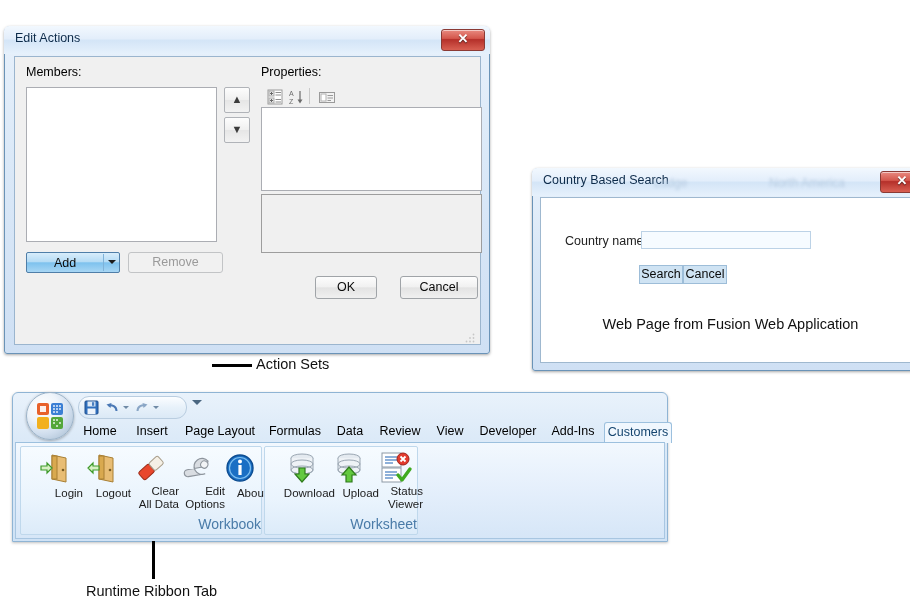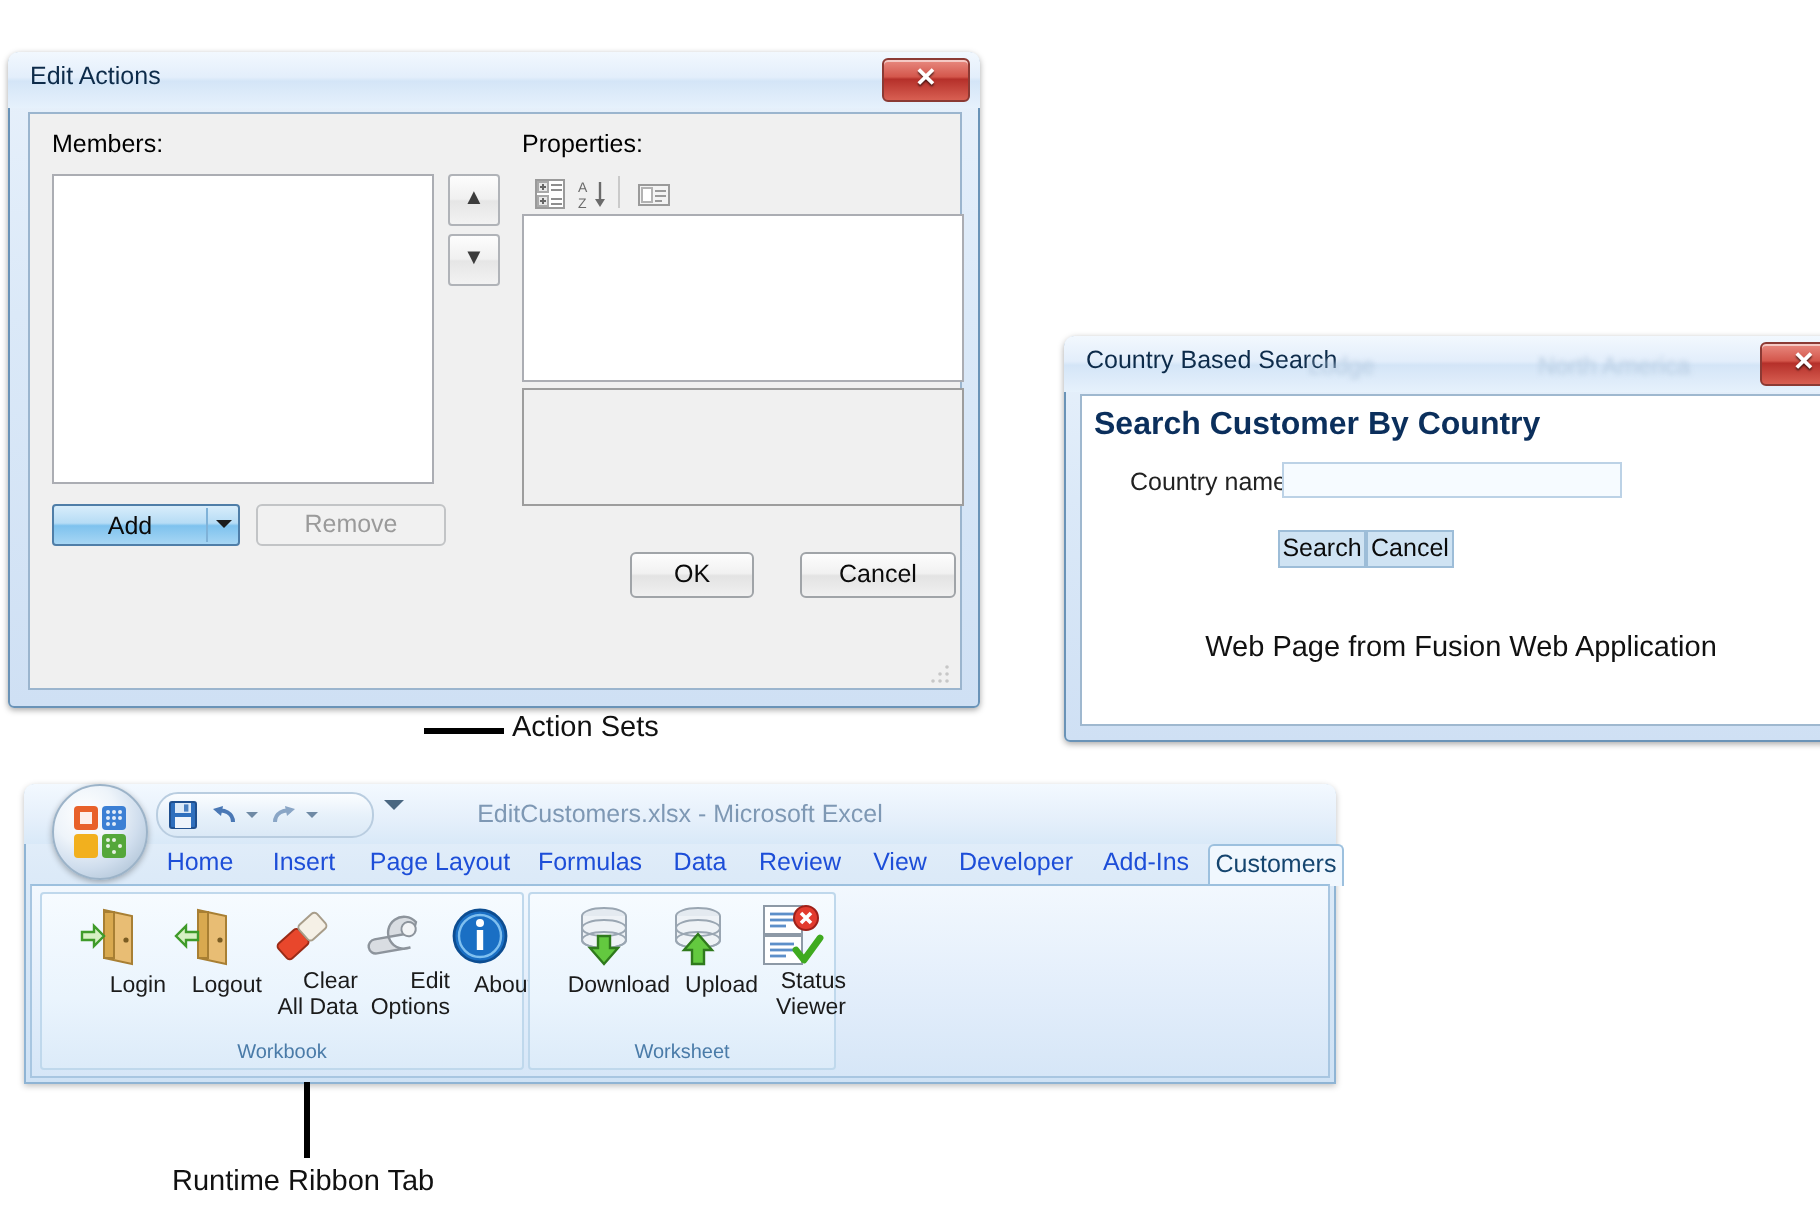--- a/index.html
+++ b/index.html
@@ -185,41 +185,41 @@
     border-top:3px solid #6f8aa5;
   }
   .qat-drop {
     position:absolute; left:180px; top:8px; width:0; height:0;
     border-left:5px solid transparent; border-right:5px solid transparent;
     border-top:5px solid #4a6781;
   }
   .tabstrip { position:absolute; left:0; right:0; top:30px; height:20px; }
   .xtab {
     position:absolute; top:0; height:20px; line-height:19px;
-    font-size:12.5px; color:#1d4ed8; text-align:center; cursor:pointer;
+    font-size:12.5px; color:#000000; text-align:center; cursor:pointer;
     white-space:nowrap;
   }
   .xtab.active {
     background:#f0f7fe;
     border:1px solid #9cc0de; border-bottom:none;
     border-radius:3px 3px 0 0; color:#15456f;
   }
   .ribbon-area {
     position:absolute; left:3px; right:3px; top:50px; bottom:3px;
     background: linear-gradient(to bottom,#f2f8fe 0%,#e3eefb 55%,#d6e6f7 100%);
     border:1px solid #a8c6e1; border-top:1px solid #9cc0de;
   }
   .rgroup {
     position:absolute; top:3px; bottom:3px;
     background: linear-gradient(to bottom,#f6fbff 0%,#eaf4fd 60%,#dcebf9 100%);
     border:1px solid #bfd8ec; border-radius:2px;
   }
   .rgroup-title {
-    position:absolute; left:0; right:0; bottom:2px; text-align:center;
-    font-size:10px; color:#4a7ba8;
+    position:absolute; left:0; right:0; bottom:2px; text-align:right;
+    font-size:14px; color:#4a7ba8;
   }
   .rbtn { position:absolute; top:4px; cursor:pointer; text-align:center; }
   .rbtn .cap {
     position:absolute; left:-8px; right:-8px; top:36px;
     font-size:11.5px; color:#1b1b1b; line-height:13px;text-align:right;
   }
   .rbtn .icowrap {
     position:absolute; left:0; right:0; top:0; height:34px;
   }
 
@@ -327,38 +327,34 @@
     <div class="aero-frame"></div>
 
     <div class="aero-title">
       <div class="aero-title-text">Country Based Search</div>
       <div class="ghost-text" style="left:122px; top:8px;">Lodge</div>
       <div class="ghost-text" style="left:237px; top:8px;">North America</div>
     </div>
     <div class="close-btn" style="right:5px;"></div>
 
     <div class="cw-body">
-      <div class="cw-head">Search Customer By Country</div>
 
       <div class="cw-flabel" style="left:24px; top:36px;">Country name</div>
       <input class="cw-input" style="left: 100px; top: 33px; width: 170px; height: 18px; font-size: 12px;" placeholder="">
 
       <div class="cw-btn" style="left:98px; top:67px; width:44px; height:19px; line-height:17px;">Search</div>
       <div class="cw-btn" style="left:142px; top:67px; width:44px; height:19px; line-height:17px;">Cancel</div>
 
       <div class="cw-note" style="top:118px;">Web Page from Fusion Web Application</div>
     </div>
   </div>
 
   <div class="aero-win" id="excelWin">
     <div class="xl-frame"></div>
 
-    <div class="xl-title">
-      <div class="xl-titletext">EditCustomers.xlsx - Microsoft Excel</div>
-    </div>
 
     <div class="orb">
       <div class="orb-inner">
         <svg width="28" height="28" viewBox="0 0 28 28">
           <rect x="1" y="1" width="12" height="12" rx="2" fill="#e8612a"></rect>
           <rect x="15" y="1" width="12" height="12" rx="2" fill="#3b7fd4"></rect>
           <rect x="1" y="15" width="12" height="12" rx="2" fill="#f2b01e"></rect>
           <rect x="15" y="15" width="12" height="12" rx="2" fill="#54a73a"></rect>
           <g fill="#ffffff" opacity=".85">
             <circle cx="18" cy="4" r="1"></circle>

